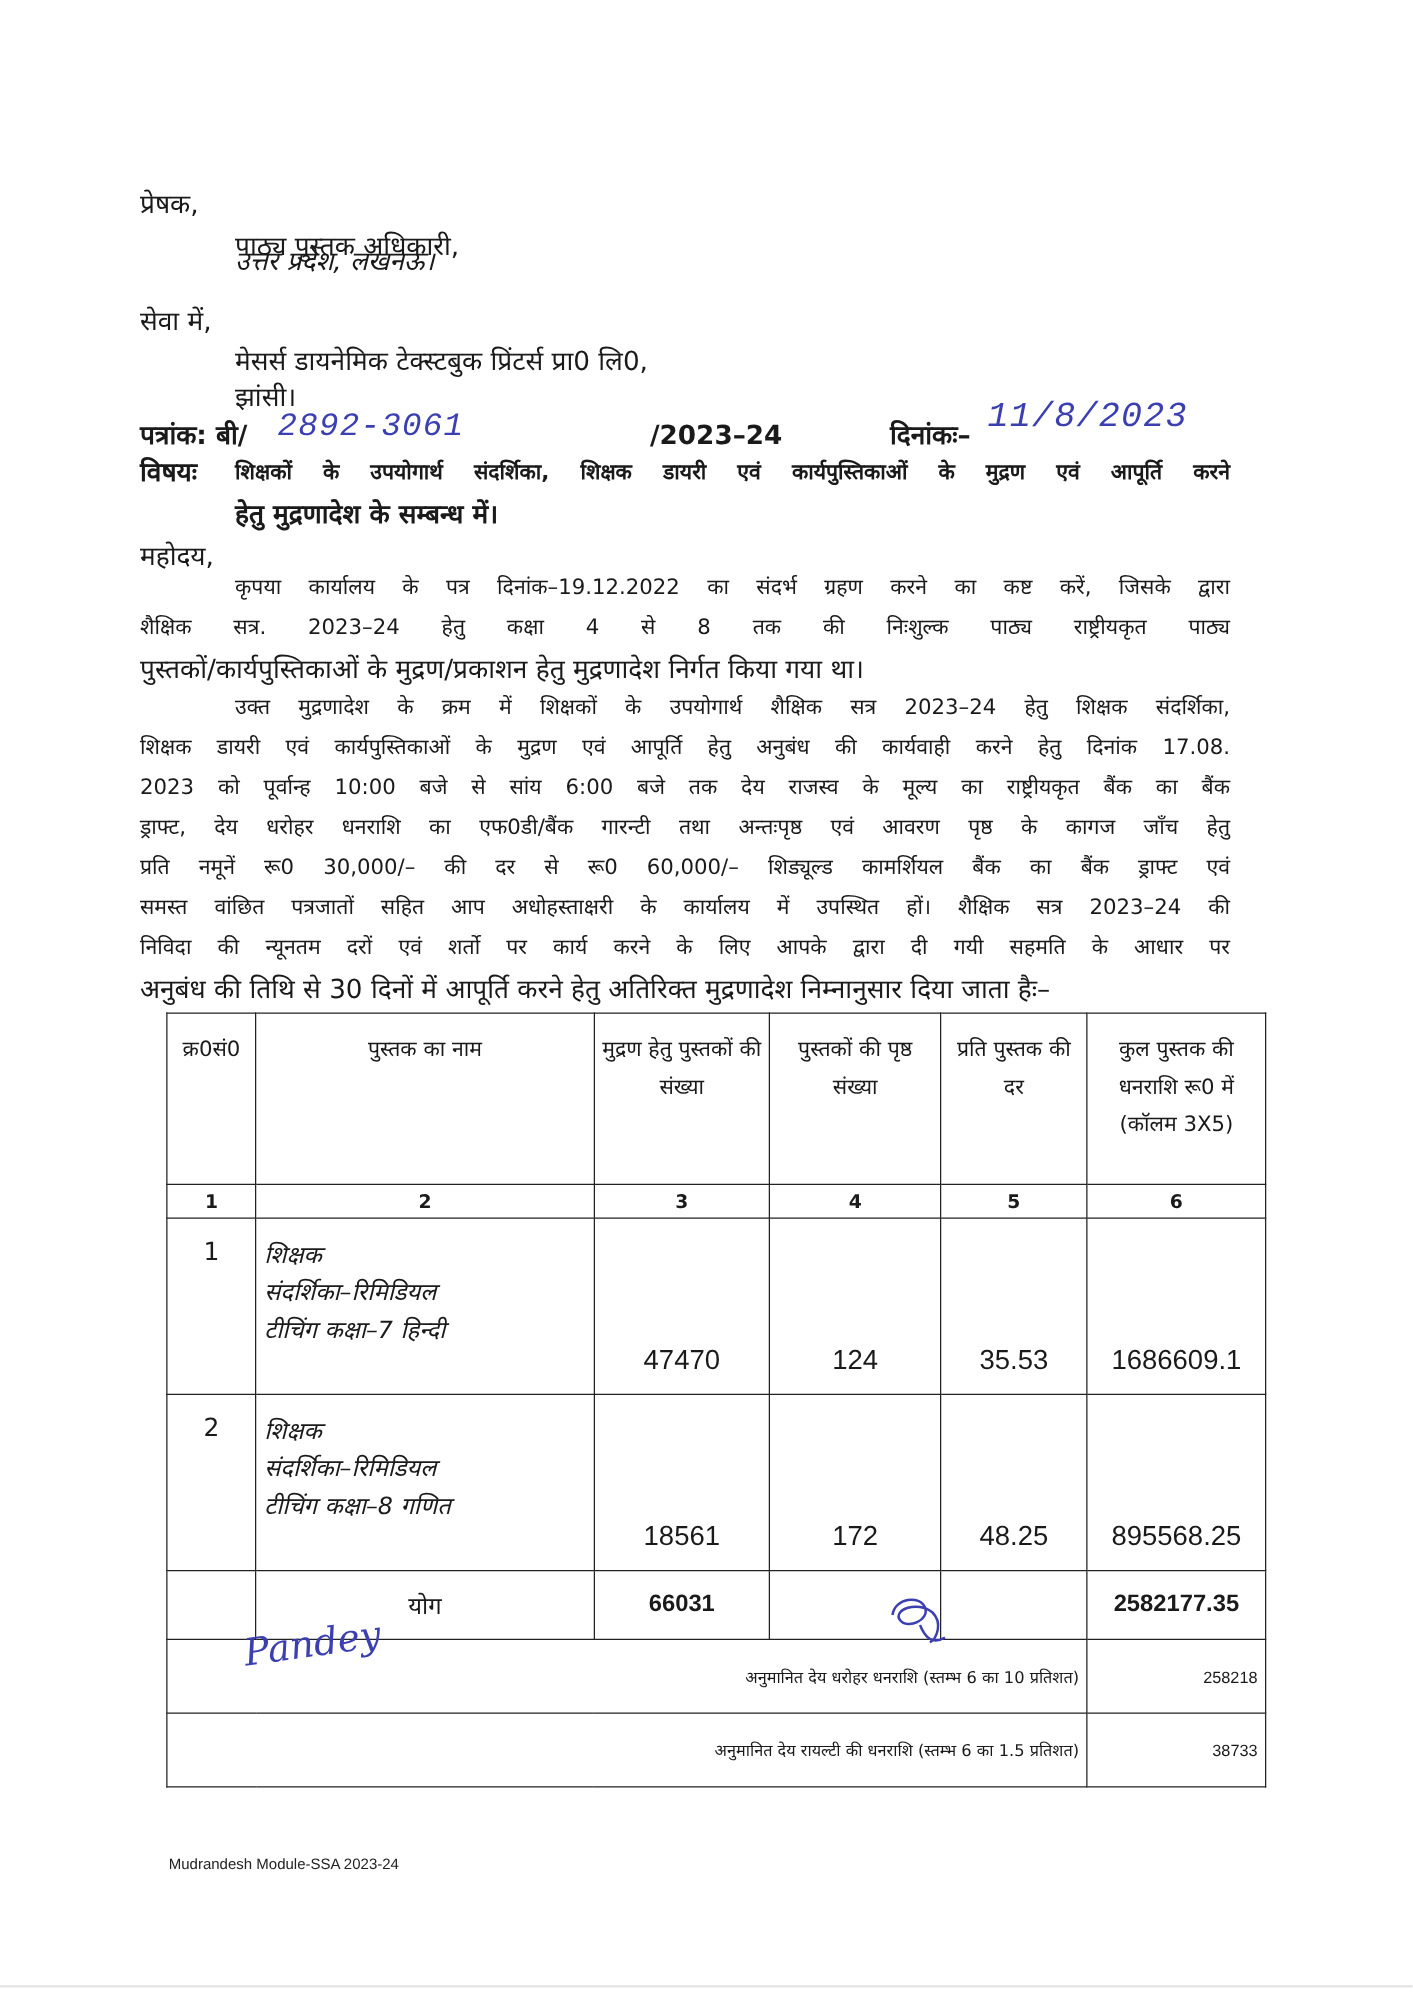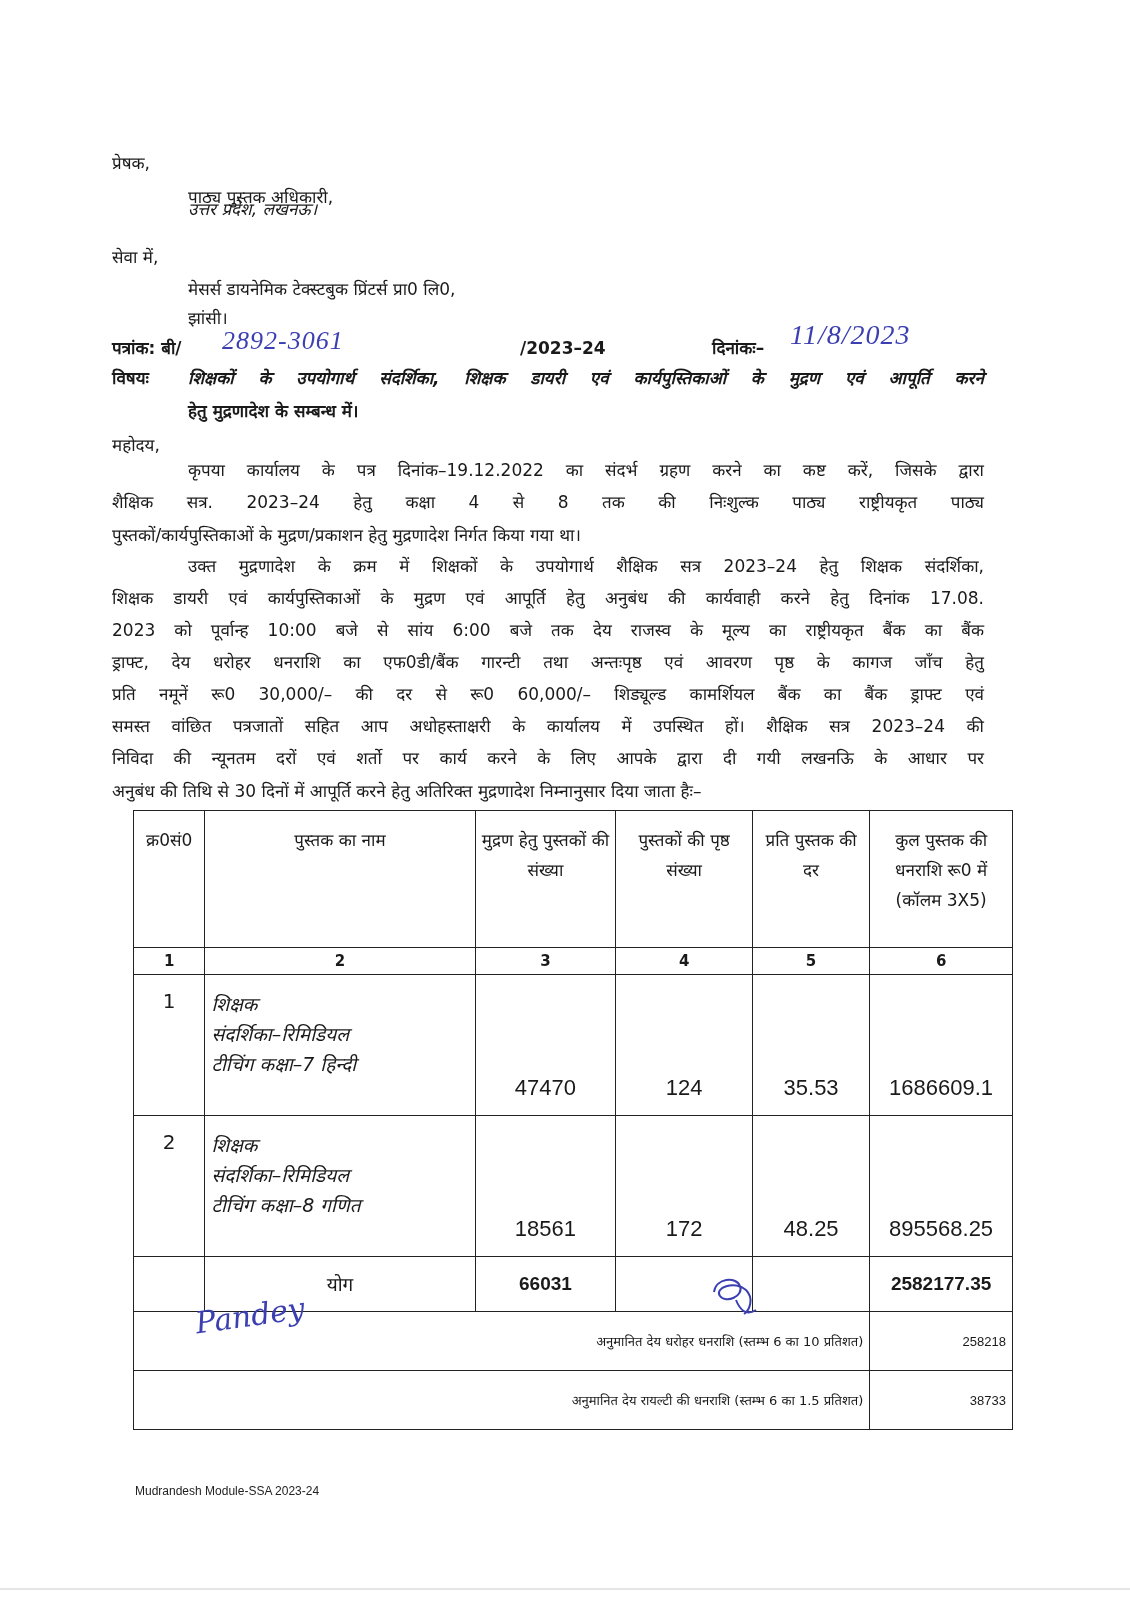--- a/index.html
+++ b/index.html
@@ -1,22 +1,22 @@
 <!DOCTYPE html>
 <html><head>
 <meta charset="utf-8">
 <style>
   html, body { margin: 0; padding: 0; background: #ffffff; }
   body { width: 1130px; height: 1600px; position: relative; overflow: hidden;
          font-family: "DejaVu Sans", "Liberation Sans", sans-serif; color: #1a1a1a; }
   .page { position: absolute; left: 0; top: 0; width: 1130px; height: 1600px; }
-  .line { position: absolute; font-size: 17px; white-space: nowrap; line-height: 26px; }
+  .line { position: absolute; font-size: 21px; white-space: nowrap; line-height: 26px; }
   .just { position: absolute; font-size: 17px; line-height: 32px; text-align: justify; text-align-last: justify; }
   .bold { font-weight: bold; }
-  .hand { color: #3b3fb0; font-family: Liberation Serif, serif; font-style: italic; font-size: 26px; letter-spacing: 1px; }
+  .hand { color: #3b3fb0; font-family: Liberation Mono, monospace; font-style: italic; font-size: 26px; letter-spacing: 1px; }
   table.order { position: absolute; left: 133px; top: 810px; width: 880px; border-collapse: collapse; font-size: 17px; }
   table.order td, table.order th { border: 1.5px solid #222; padding: 14px 6px; vertical-align: top; }
   table.order th { font-weight: normal; text-align: center; line-height: 30px; height: 108px; }
   table.order td.num { text-align: center; vertical-align: bottom; font-size: 22px; font-family: "Liberation Sans", sans-serif; margin-top: 16px; }
   table.order td.idx { text-align: center; font-size: 20px; }
   table.order tr.colnums td { text-align: center; font-size: 15px; font-weight: bold; padding: 4px; }
   table.order td.name { line-height: 30px; font-size: 19px; height: 112px; font-style: italic; }
   table.order tr.total td { font-size: 19px; text-align: center; vertical-align: middle; }
   table.order tr.total td.num { font-weight: bold; vertical-align: middle; }
   table.order tr.summary td { text-align: right; font-size: 13px; vertical-align: middle; height: 30px; }
@@ -38,36 +38,36 @@
   <div class="line" style="left:188px; top:276px;">मेसर्स डायनेमिक टेक्स्टबुक प्रिंटर्स प्रा0 लि0,</div>
   <div class="line" style="left:188px; top:305px;">झांसी।</div>
 
   <div class="line bold" style="left:112px; top:335px;">पत्रांक: बी/</div>
   <div class="line hand" style="left:222px; top:328px;">2892-3061</div>
   <div class="line bold" style="left:520px; top:335px;">/2023–24</div>
   <div class="line bold" style="left:712px; top:335px;">दिनांकः–</div>
   <div class="line hand" style="left:790px; top:322px; font-size:28px;">11/8/2023</div>
 
   <div class="line bold" style="left:112px; top:365px;">विषयः</div>
-  <div class="just bold" style="left:188px; top:362px; width:796px;font-style:italic;">शिक्षकों के उपयोगार्थ संदर्शिका, शिक्षक डायरी एवं कार्यपुस्तिकाओं के मुद्रण एवं आपूर्ति करने</div>
+  <div class="just bold" style="left:188px; top:362px; width:796px;">शिक्षकों के उपयोगार्थ संदर्शिका, शिक्षक डायरी एवं कार्यपुस्तिकाओं के मुद्रण एवं आपूर्ति करने</div>
   <div class="line bold" style="left:188px; top:398px;">हेतु मुद्रणादेश के सम्बन्ध में।</div>
 
   <div class="line" style="left:112px; top:432px;">महोदय,</div>
 
   <div class="just" style="left:188px; top:454px; width:796px;">कृपया कार्यालय के पत्र दिनांक–19.12.2022 का संदर्भ ग्रहण करने का कष्ट करें, जिसके द्वारा</div>
   <div class="just" style="left:112px; top:486px; width:872px;">शैक्षिक सत्र. 2023–24 हेतु कक्षा 4 से 8 तक की निःशुल्क पाठ्य राष्ट्रीयकृत पाठ्य</div>
   <div class="line" style="left:112px; top:522px;">पुस्तकों/कार्यपुस्तिकाओं के मुद्रण/प्रकाशन हेतु मुद्रणादेश निर्गत किया गया था।</div>
 
   <div class="just" style="left:188px; top:550px; width:796px;">उक्त मुद्रणादेश के क्रम में शिक्षकों के उपयोगार्थ शैक्षिक सत्र 2023–24 हेतु शिक्षक संदर्शिका,</div>
   <div class="just" style="left:112px; top:582px; width:872px;">शिक्षक डायरी एवं कार्यपुस्तिकाओं के मुद्रण एवं आपूर्ति हेतु अनुबंध की कार्यवाही करने हेतु दिनांक 17.08.</div>
   <div class="just" style="left:112px; top:614px; width:872px;">2023 को पूर्वान्ह 10:00 बजे से सांय 6:00 बजे तक देय राजस्व के मूल्य का राष्ट्रीयकृत बैंक का बैंक</div>
   <div class="just" style="left:112px; top:646px; width:872px;">ड्राफ्ट, देय धरोहर धनराशि का एफ0डी/बैंक गारन्टी तथा अन्तःपृष्ठ एवं आवरण पृष्ठ के कागज जाँच हेतु</div>
   <div class="just" style="left:112px; top:678px; width:872px;">प्रति नमूनें रू0 30,000/– की दर से रू0 60,000/– शिड्यूल्ड कामर्शियल बैंक का बैंक ड्राफ्ट एवं</div>
   <div class="just" style="left:112px; top:710px; width:872px;">समस्त वांछित पत्रजातों सहित आप अधोहस्ताक्षरी के कार्यालय में उपस्थित हों। शैक्षिक सत्र 2023–24 की</div>
-  <div class="just" style="left:112px; top:742px; width:872px;">निविदा की न्यूनतम दरों एवं शर्तो पर कार्य करने के लिए आपके द्वारा दी गयी लखनऊि के आधार पर</div>
+  <div class="just" style="left:112px; top:742px; width:872px;">निविदा की न्यूनतम दरों एवं शर्तो पर कार्य करने के लिए आपके द्वारा दी गयी सहमति के आधार पर</div>
   <div class="line" style="left:112px; top:778px;">अनुबंध की तिथि से 30 दिनों में आपूर्ति करने हेतु अतिरिक्त मुद्रणादेश निम्नानुसार दिया जाता हैः–</div>
 
   <table class="order">
     <colgroup>
       <col style="width:70px">
       <col style="width:265px">
       <col style="width:138px">
       <col style="width:134px">
       <col style="width:115px">
       <col style="width:140px">

